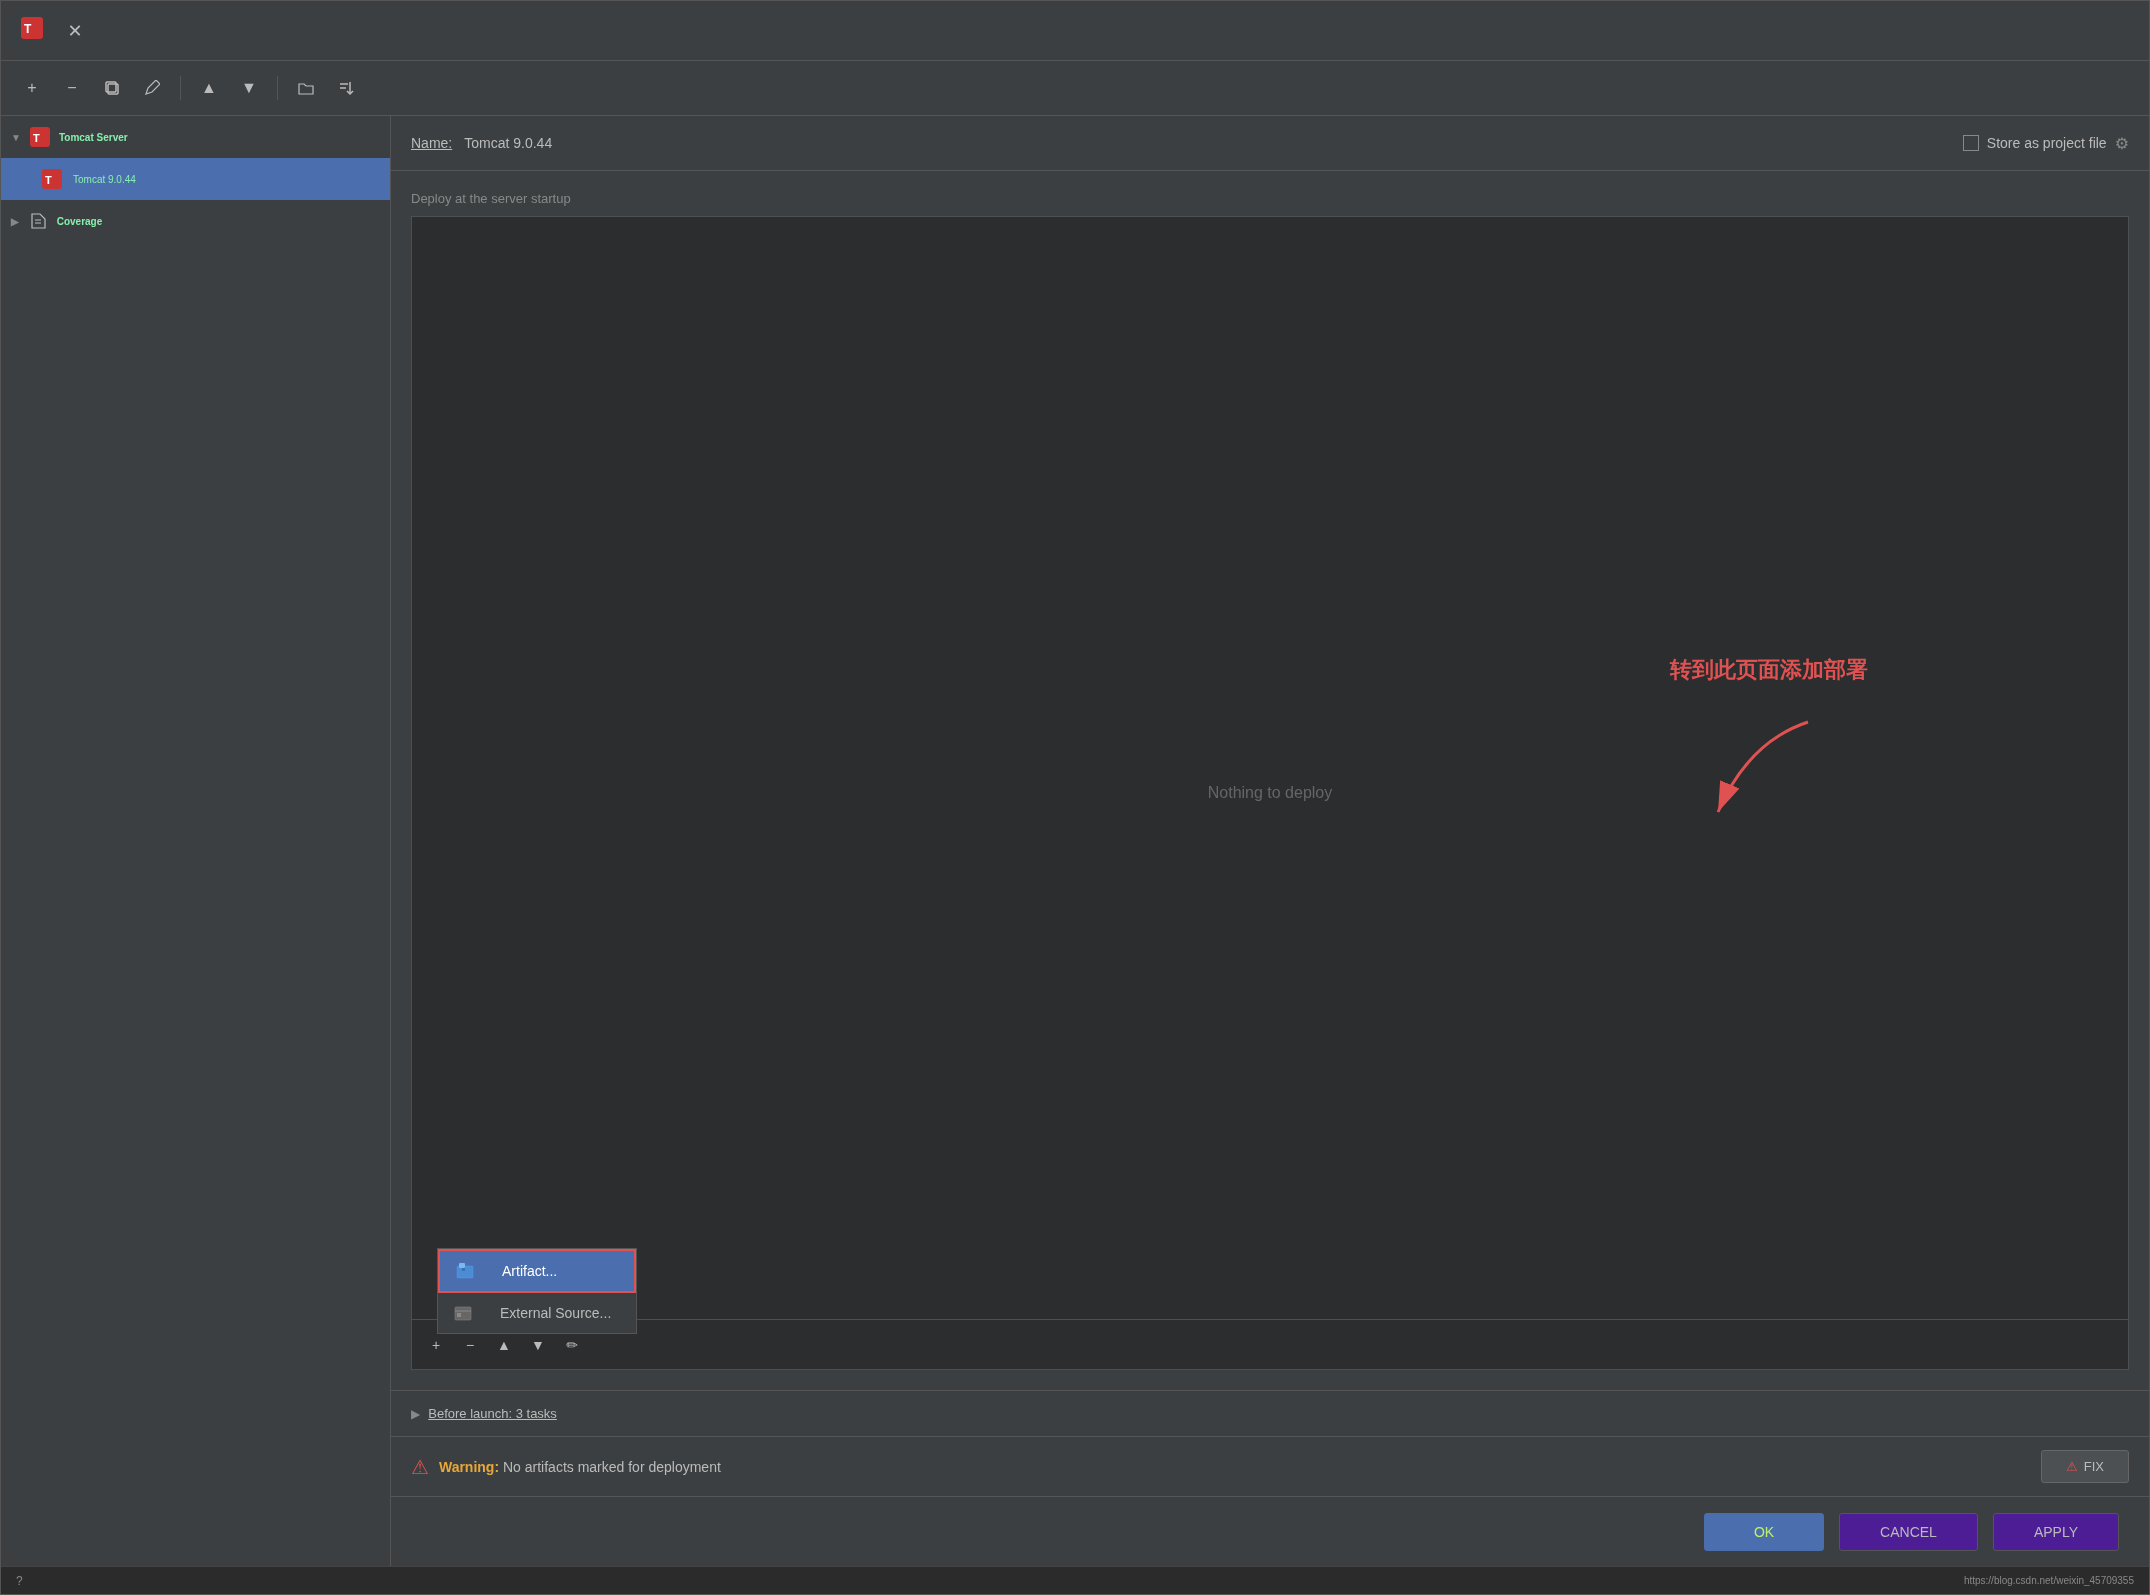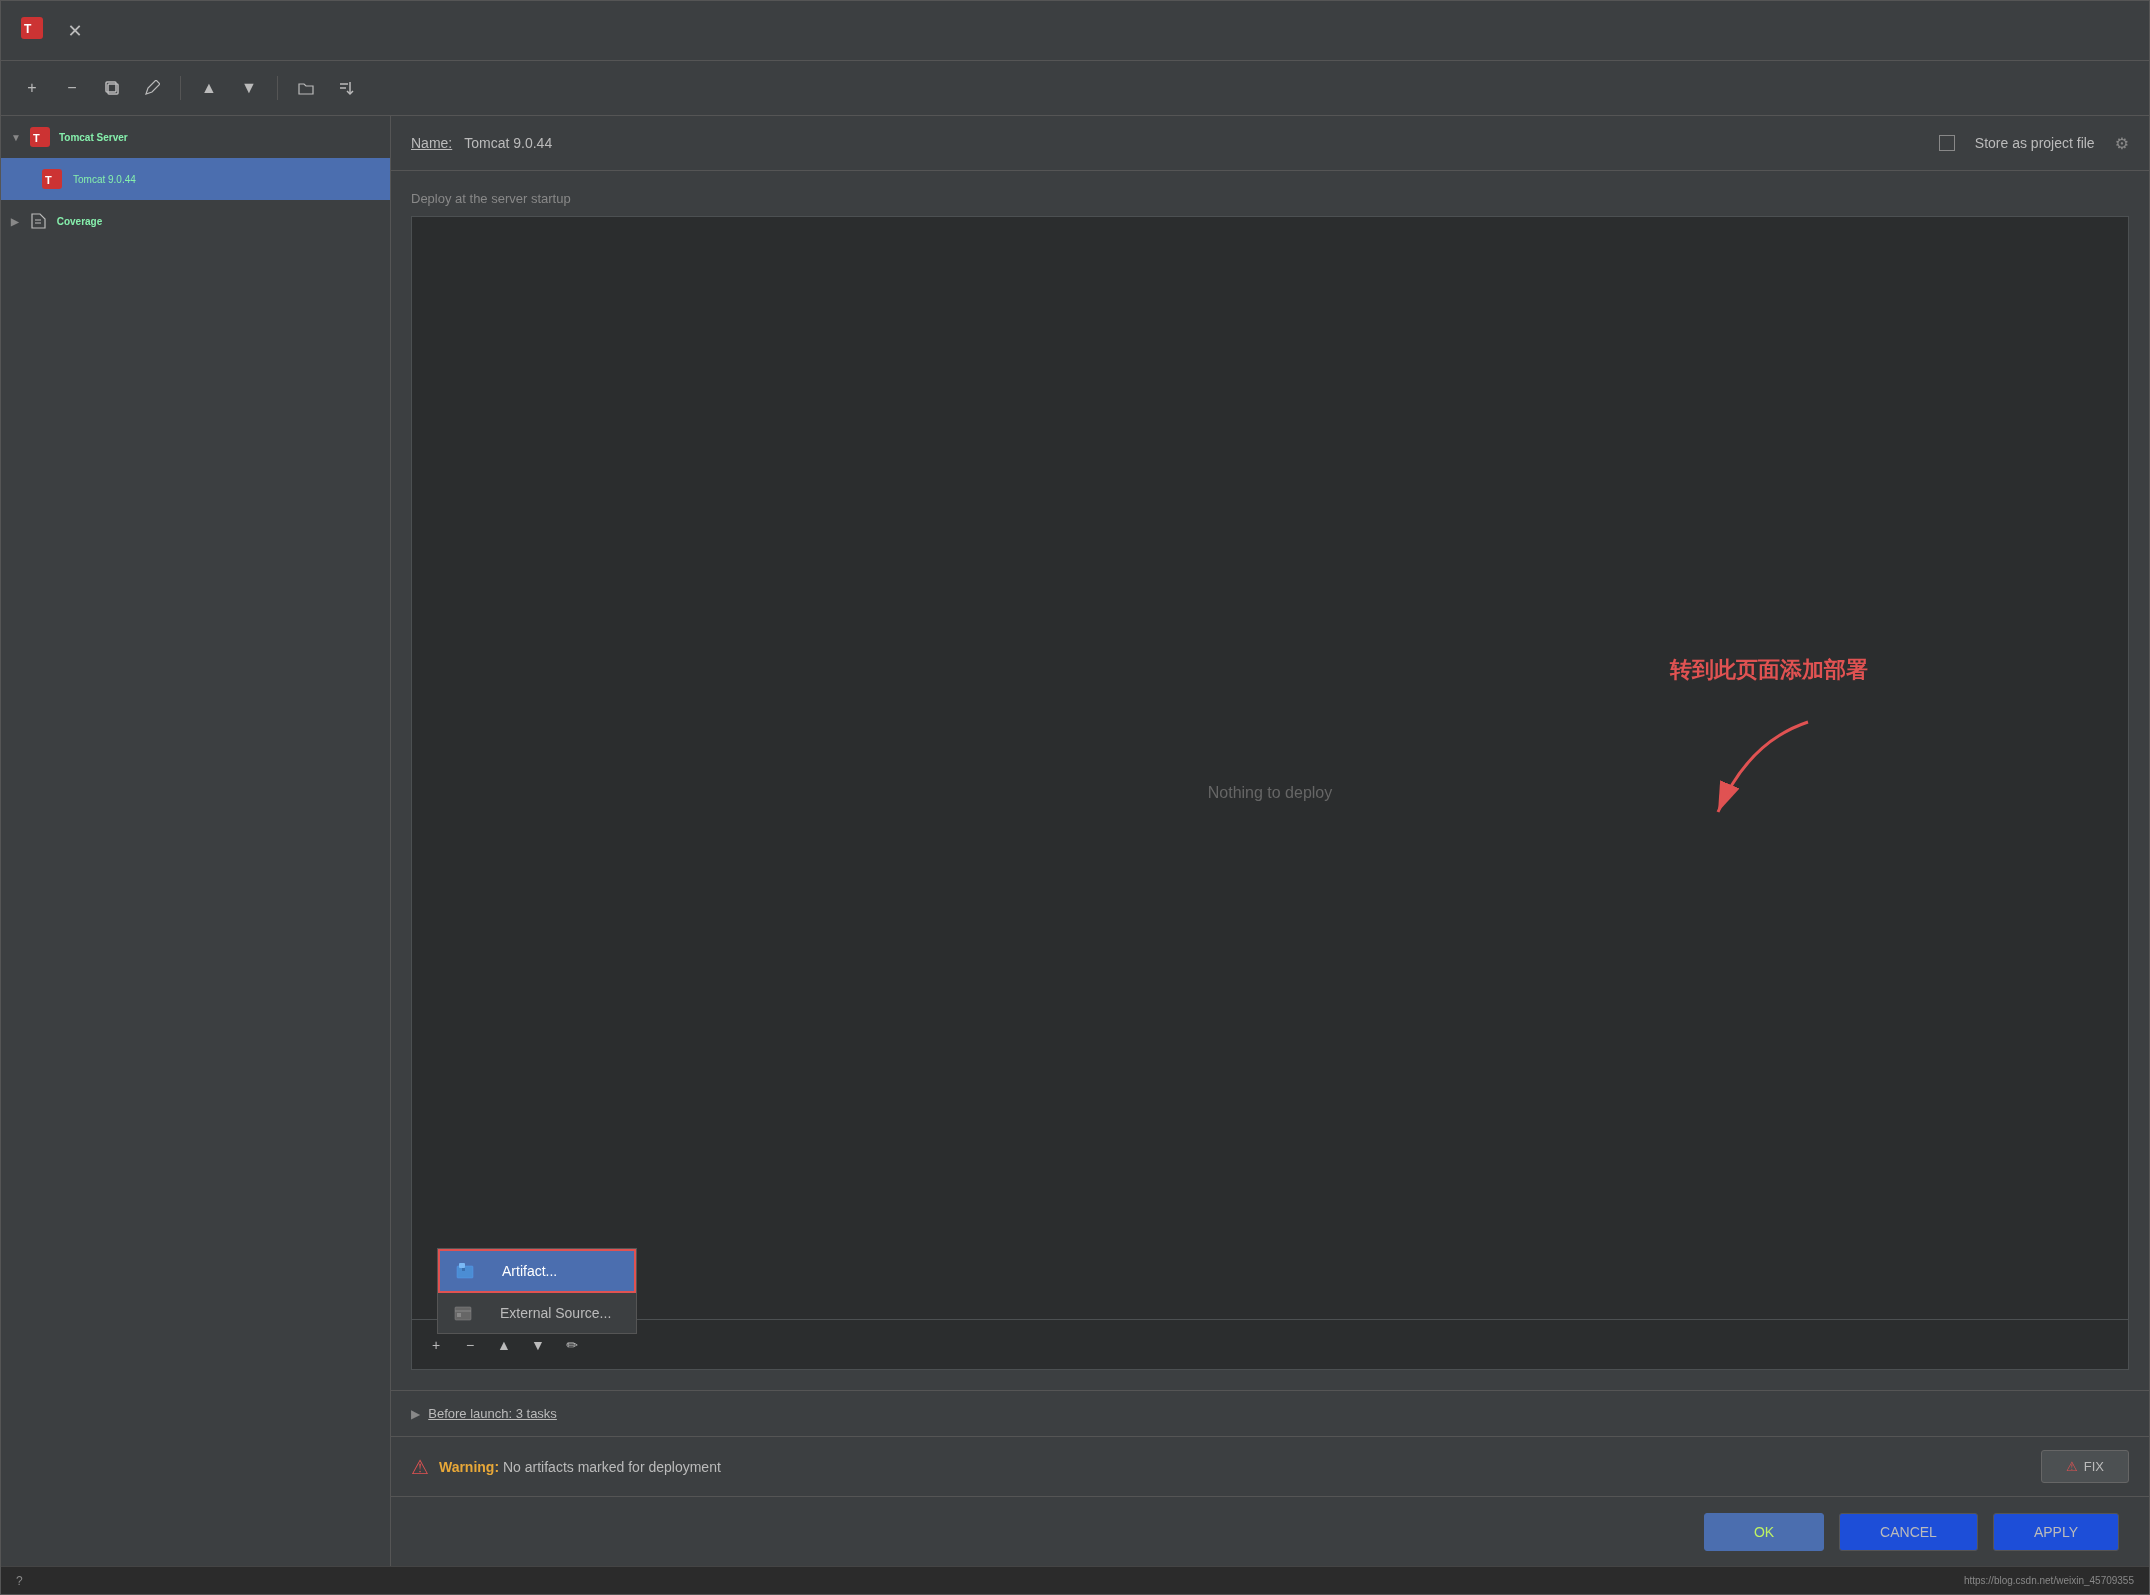--- a/index.html
+++ b/index.html
@@ -161,21 +161,21 @@
       text-decoration: underline;
     }
     .name-value {
       color: #bbb;
       font-size: 14px;
       flex: 1;
     }
     .store-project-area {
       display: flex;
       align-items: center;
-      gap: 20px;
+      gap: 8px;
       margin-left: auto;
     }
     .store-checkbox {
       width: 16px;
       height: 16px;
       border: 1px solid #888;
       background: transparent;
       flex-shrink: 0;
     }
     .store-label {
@@ -386,21 +386,21 @@
       border-top: 1px solid #555;
       background: #3c3f41;
       flex-shrink: 0;
     }
     .bottom-btn {
       padding: 10px 40px;
       font-size: 14px;
       cursor: pointer;
       border-radius: 3px;
       border: 1px solid #555;
-      background: #1d4ed8;
+      background: #4c1d95;
       color: #bbb;
       min-width: 120px;
     }
     .bottom-btn.primary {
       background: #4b6eaf;
       border-color: #4b6eaf;
       color: #bef264;
     }
 
     

